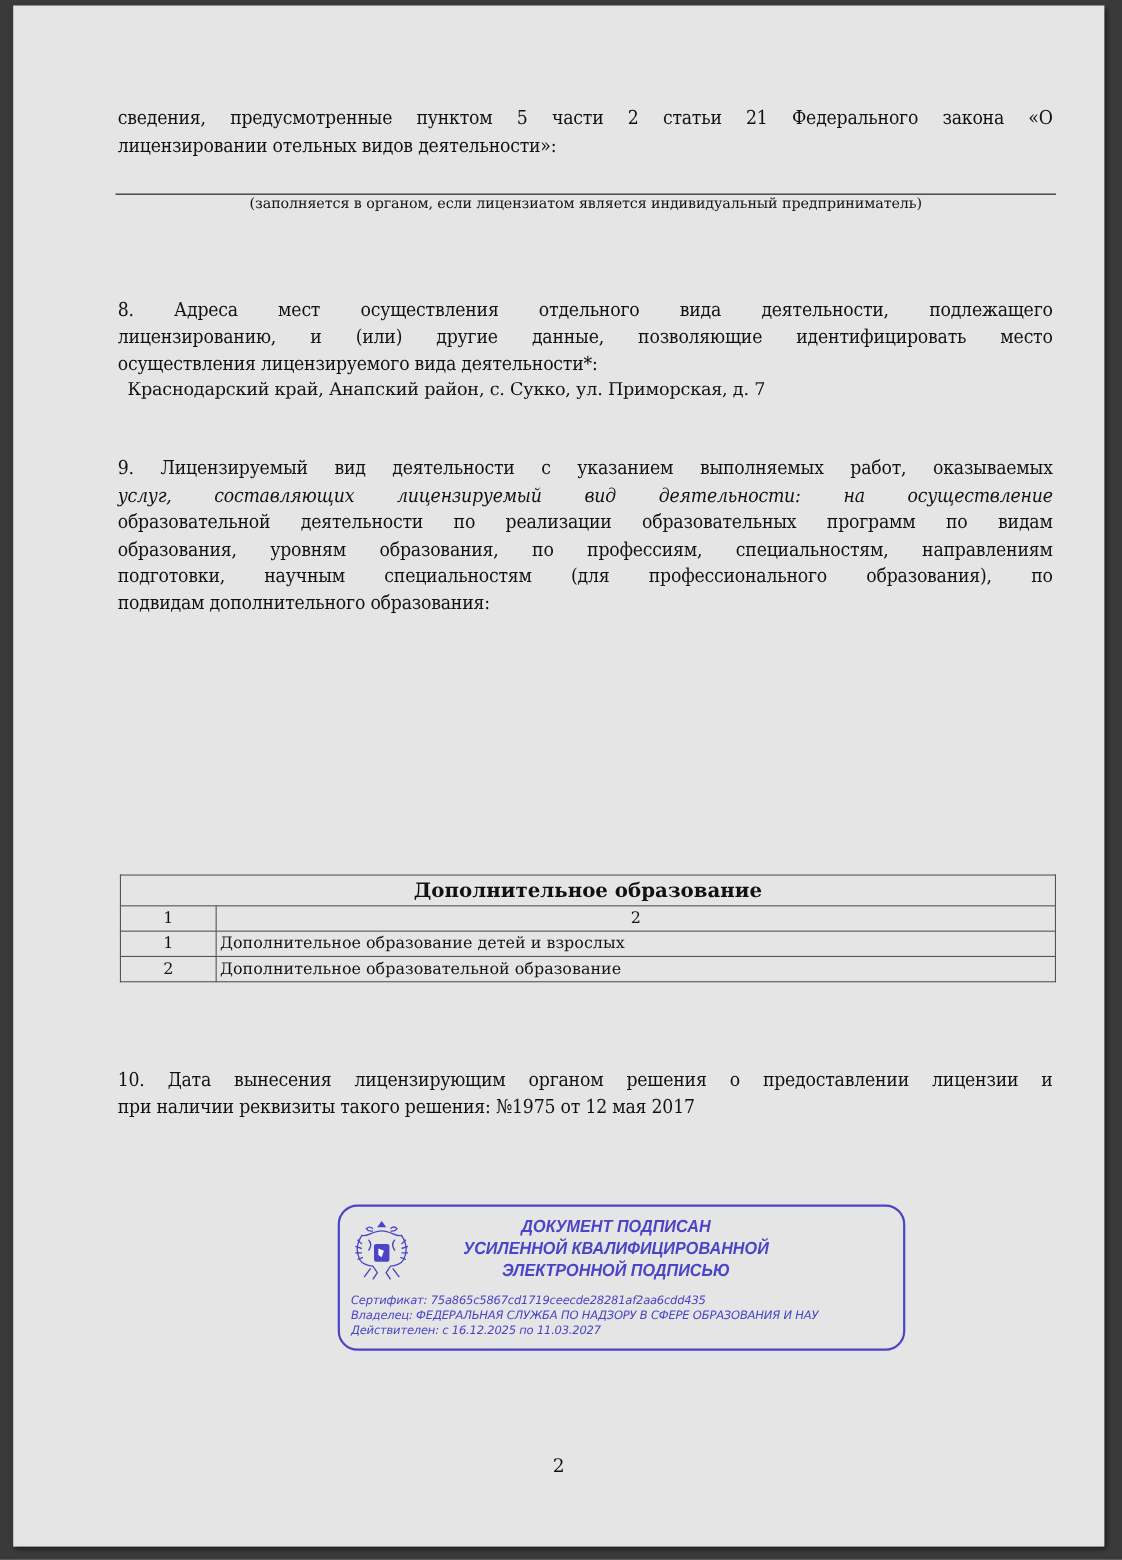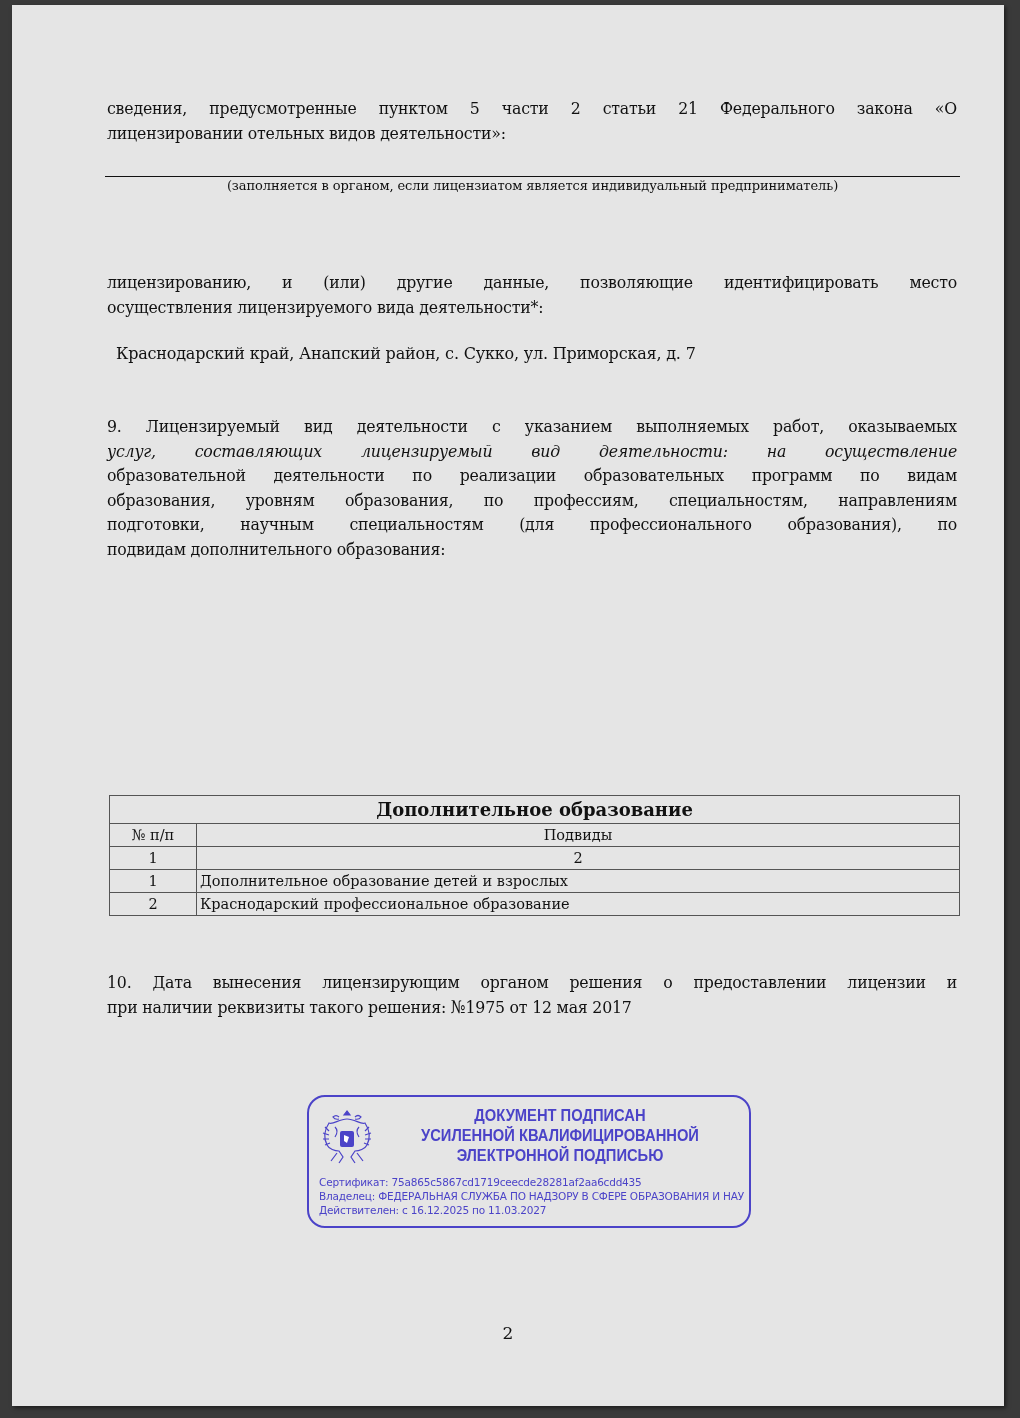--- a/index.html
+++ b/index.html
@@ -67,26 +67,27 @@
     font-size: 18px;
     font-weight: bold;
     height: 27px;
     text-align: center;
   }
   table.sub td.num { width: 80px; text-align: center; }
   table.sub td.center { text-align: center; }
   .stamp {
     position: absolute;
     left: 295px; top: 1090px;
-    width: 444px; height: 133px;
+    width: 516px; height: 133px;
     border: 2px solid #4b43c8;
     border-radius: 18px;
     color: #4b43c8;
     font-family: "DejaVu Sans", sans-serif;
     box-sizing: border-box;
+    font-style: italic;
   }
   .stamp .emblem {
     position: absolute;
     left: 10px; top: 10px;
     width: 56px; height: 60px;
   }
   .stamp .title-line {
     position: absolute;
     left: 76px; width: 350px;
     text-align: center;
@@ -129,54 +130,51 @@
   <div class="para" style="top:91px;">
     <div style="text-align-last:justify;">сведения, предусмотренные пунктом 5 части 2 статьи 21 Федерального закона «О</div>
     <div>лицензировании отельных видов деятельности»:</div>
   </div>
 
   <div class="rule"></div>
   <div class="note">(заполняется в органом, если лицензиатом является индивидуальный предприниматель)</div>
 
 
   <div class="para" style="top:265px;">
+    <div style="text-align-last:justify;">8. Адреса мест осуществления отдельного вида деятельности, подлежащего</div>
     <div style="text-align-last:justify;">лицензированию, и (или) другие данные, позволяющие идентифицировать место</div>
     <div>осуществления лицензируемого вида деятельности*:</div>
   </div>
   <div class="addr">Краснодарский край, Анапский район, с. Сукко, ул. Приморская, д. 7</div>
 
   <div class="para" style="top:409px;">
     <div style="text-align-last:justify;">9. Лицензируемый вид деятельности с указанием выполняемых работ, оказываемых</div>
     <div style="text-align-last:justify;font-style:italic;">услуг, составляющих лицензируемый вид деятельности: на осуществление</div>
     <div style="text-align-last:justify;">образовательной деятельности по реализации образовательных программ по видам</div>
     <div style="text-align-last:justify;">образования, уровням образования, по профессиям, специальностям, направлениям</div>
     <div style="text-align-last:justify;">подготовки, научным специальностям (для профессионального образования), по</div>
     <div>подвидам дополнительного образования:</div>
   </div>
 
   <table class="sub">
     <tbody>
         <tr>
       <th class="title" colspan="2">Дополнительное образование</th>
     </tr>
     <tr>
-      <td class="num">№ п/п</td>
-      <td class="center">Подвиды</td>
-    </tr>
-    <tr>
       <td class="num">1</td>
       <td class="center">2</td>
     </tr>
     <tr>
       <td class="num">1</td>
       <td>Дополнительное образование детей и взрослых</td>
     </tr>
     <tr>
       <td class="num">2</td>
-      <td>Краснодарский профессиональное образование</td>
+      <td>Дополнительное образовательной образование</td>
     </tr>
   </tbody>
     </table>
 
   <div class="para" style="top:965px;">
     <div style="text-align-last:justify;">10. Дата вынесения лицензирующим органом решения о предоставлении лицензии и</div>
     <div>при наличии реквизиты такого решения: №1975 от 12 мая 2017</div>
   </div>
 
   <div class="stamp">

